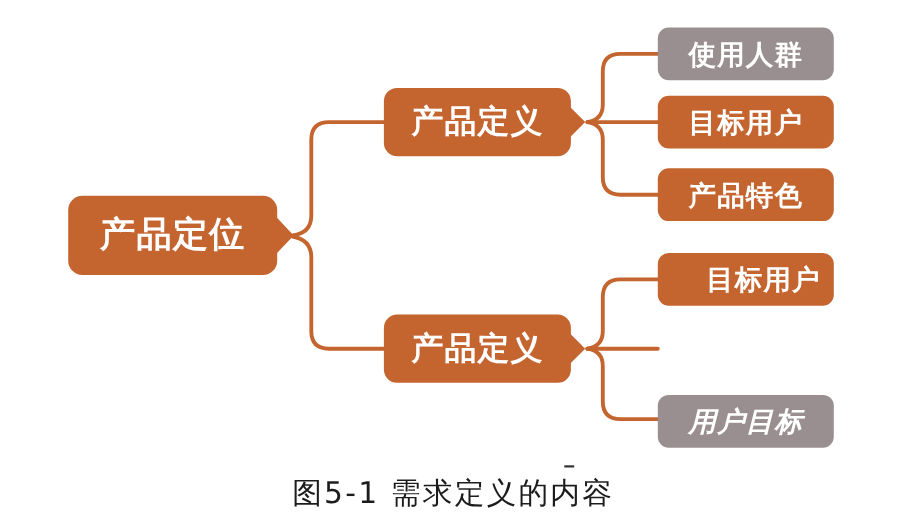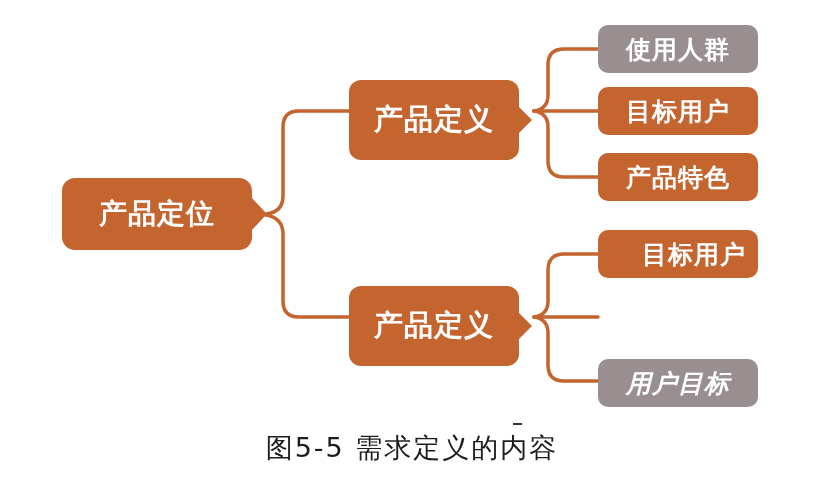--- a/index.html
+++ b/index.html
@@ -39,25 +39,25 @@
     font-weight: bold;
     letter-spacing: 1px;
     border-radius: 11px;
   }
   .node[data-color="orange"] { background: var(--orange); }
   .node[data-color="gray"]   { background: var(--gray); }
 
   .node-root {
     left: 62px; top: 178px;
     width: 190px; height: 72px;
-    font-size: 28px;
+    font-size: 32px;
     border-radius: 13px;
   }
   .node-branch {
-    width: 170px; height: 80px;
+    width: 170px; height: 62px;
     font-size: 29px;
     border-radius: 12px;
   }
   .node-branch-1 { left: 349px; top: 80px; }
   .node-branch-2 { left: 349px; top: 286px; }
 
   .node-leaf {
     left: 598px;
     width: 160px; height: 48px;
     font-size: 25px;
@@ -157,15 +157,15 @@
     <span>目标用户</span>
   </div>
 
 
   <div class="node node-leaf leaf-6" data-color="gray">
     <span>用户目标</span>
   </div>
 
   <div class="stray-mark"></div>
 
-  <div class="caption">图5-5 需求定义的内容</div>
+  <div class="caption">图5-1 需求定义的内容</div>
 
 </div>
 
 </body></html>

